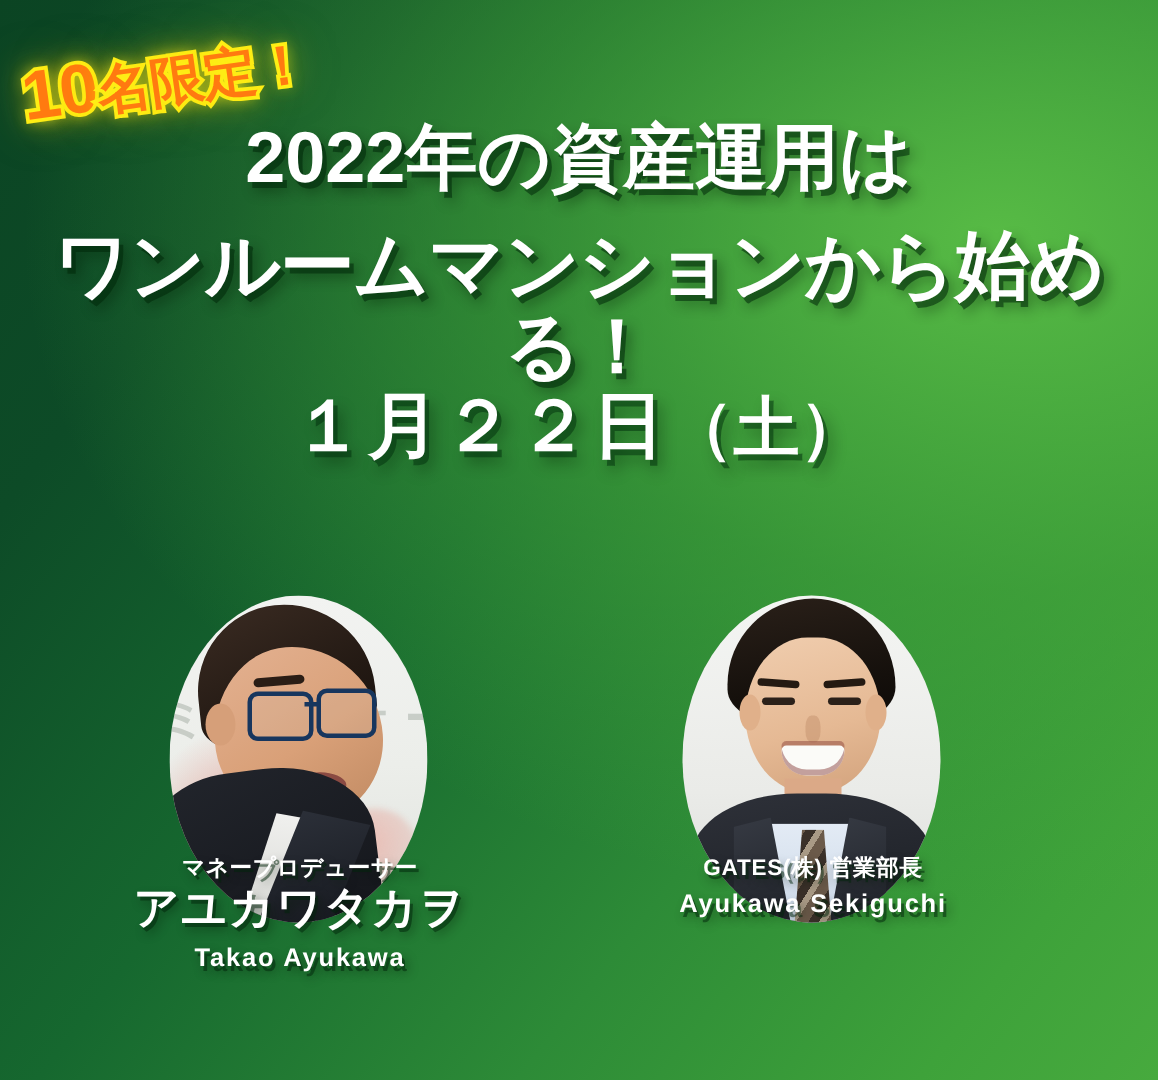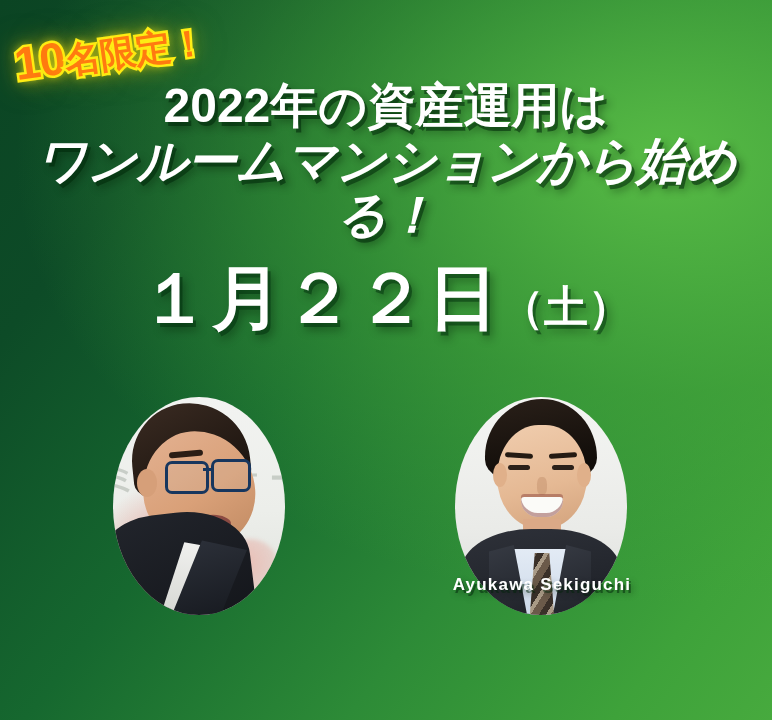--- a/index.html
+++ b/index.html
@@ -54,38 +54,37 @@
   .headline .l1 {
     display: block;
     font-size: 48px;
     letter-spacing: 0px;
     text-align: center;
   }
   .headline .l2 {
     display: block;
     font-size: 50px;
     letter-spacing: -1px;
-    margin-top: 2px;
-    font-style: italic;
+    margin-top: 18px;
   }
   
   .date-row {
     position: absolute;
     left: 0;
     top: 252px;
     width: 772px;
     text-align: center;
     color: #ffffff;
     font-weight: 700;
     white-space: nowrap;
     text-shadow:
       3px 4px 0 rgba(0,45,12,0.5),
       5px 7px 10px rgba(0,25,5,0.4);
   }
-  .date-row .big { font-size: 70px; letter-spacing: 2px; font-family: Liberation Serif, serif; }
+  .date-row .big { font-size: 48px; letter-spacing: 2px; font-family: Liberation Serif, serif; }
   .date-row .dow { font-size: 44px; letter-spacing: 0px; }
   
   .speaker { position: absolute; }
   .speaker.left  { left: 113px; top: 397px; }
   .speaker.right { left: 455px; top: 397px; }
   .photo {
     position: relative;
     width: 172px;
     height: 218px;
     border-radius: 50%;
@@ -342,18 +341,24 @@
       <div class="smile"></div>
       <div class="neck"></div>
       <div class="suit"></div>
       <div class="shirt"></div>
       <div class="lapel-l"></div>
       <div class="lapel-r"></div>
       <div class="tie"></div>
     </div>
   </div>
 
+  <div class="caption left">
+    <span class="role">マネープロデューサー</span>
+    <span class="name">アユカワタカヲ</span>
+    <span class="roman">Takao Ayukawa</span>
+  </div>
 
   <div class="caption right">
+    <span class="role">GATES(株) 営業部長</span>
     <span class="roman">Ayukawa Sekiguchi</span>
   </div>
 
 </div>
 
 </body></html>

